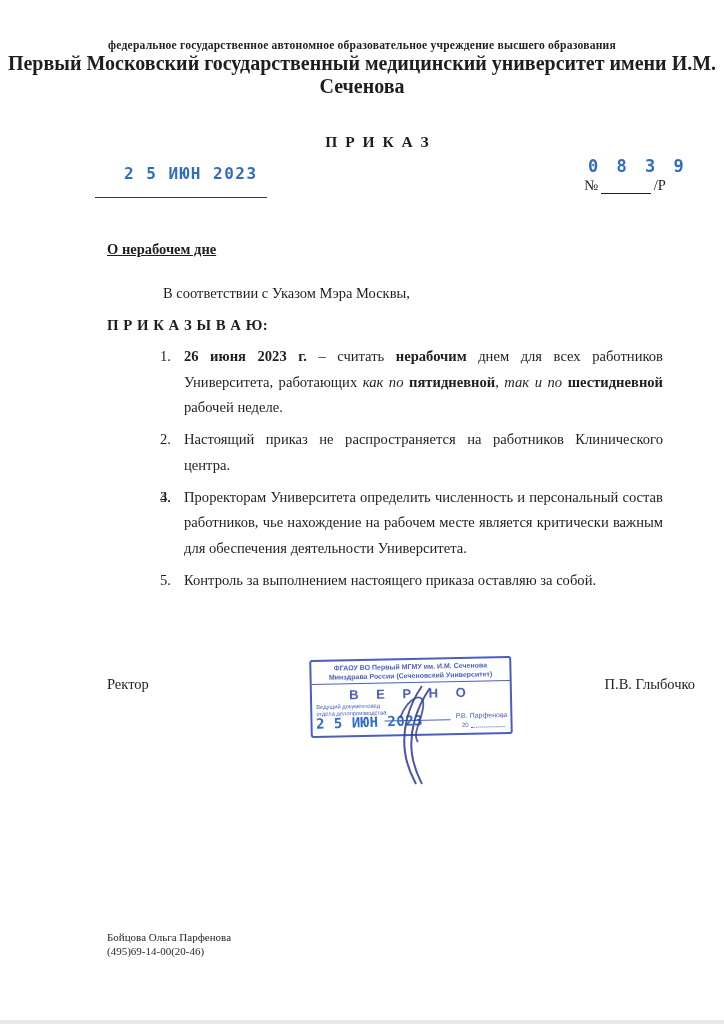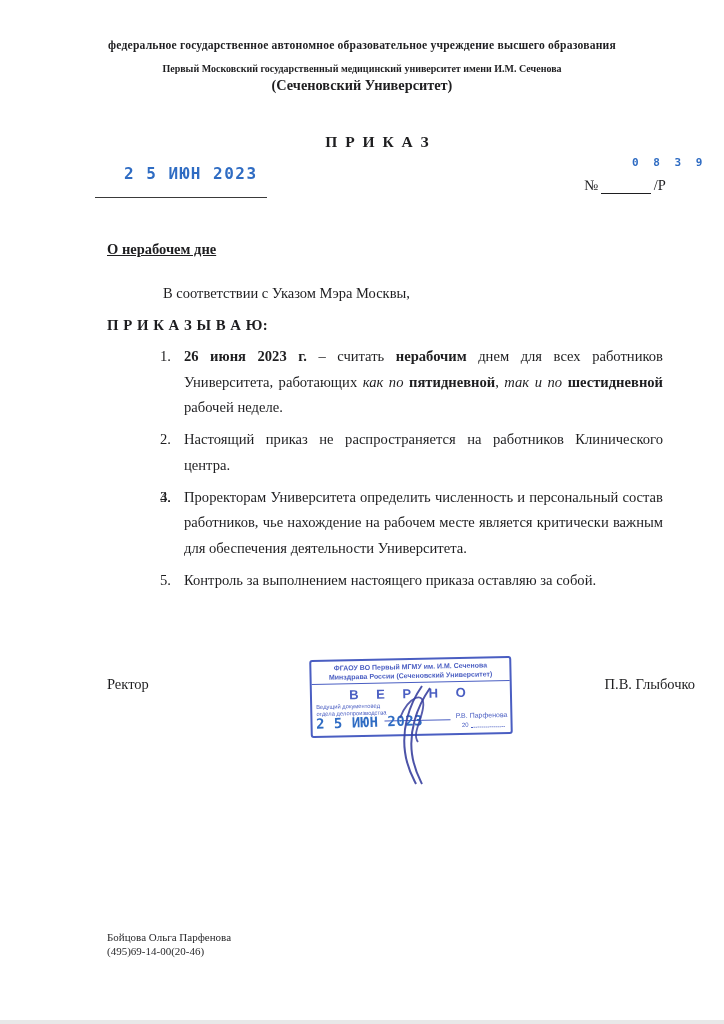--- a/index.html
+++ b/index.html
@@ -1,31 +1,31 @@
 <!DOCTYPE html>
 <html><head>
 <meta charset="utf-8">
 <style>
   html,body{margin:0;padding:0;background:#e8e8e8;}
   .page{position:relative;width:724px;height:1020px;margin:0 auto;background:#ffffff;
         overflow:hidden;font-family:"Liberation Serif",serif;color:#1e1e20;}
   
   .hdr{position:absolute;top:39px;left:0;right:0;text-align:center;font-weight:bold;}
   .hdr .h1{font-size:11.6px;letter-spacing:0.2px;}
-  .hdr .h2{font-size:10px;margin-top:11px;}
+  .hdr .h2{font-size:20px;margin-top:0;}
   .hdr .h3{font-size:14.3px;margin-top:2px;}
   .hdr .h4{font-size:14.3px;margin-top:3px;}
   .doc-title{position:absolute;top:133px;left:0;right:0;text-align:center;
              font-size:15.5px;font-weight:bold;letter-spacing:2px;padding-left:32px;}
   
   .date-stamp{position:absolute;left:124px;top:164px;font-family:"DejaVu Sans Mono",monospace;
               font-size:16px;font-weight:bold;color:#2f6cc3;letter-spacing:1.5px;}
   .date-line{position:absolute;left:95px;top:197px;width:172px;border-top:1.5px solid #3a3a3a;}
   .num-stamp{position:absolute;left:588px;top:156px;font-family:"DejaVu Sans Mono",monospace;
-             font-size:11px;font-weight:bold;color:#2f6cc3;letter-spacing:4px;margin-left:44px;}
+             font-size:17px;font-weight:bold;color:#2f6cc3;letter-spacing:4px;}
   .num-line{position:absolute;left:584px;top:177px;font-size:14.5px;color:#1e1e20;
             display:flex;align-items:flex-end;}
   .num-line .blank{display:inline-block;width:50px;border-bottom:1.3px solid #1e1e20;
                    height:15px;margin:0 3px;}
   
   .subject{position:absolute;left:107px;top:241px;font-weight:bold;font-size:14.5px;text-decoration:underline;}
   .intro{position:absolute;left:163px;top:285px;font-size:14.5px;}
   .order-heading{position:absolute;left:107px;top:317px;font-weight:bold;font-size:14.8px;
                  letter-spacing:0.5px;}
   .order-list{position:absolute;left:160px;top:344px;width:503px;margin:0;padding:0;
@@ -58,21 +58,20 @@
   .footer{position:absolute;left:107px;top:931px;font-size:11px;line-height:13.5px;color:#2a2a2c;}
 </style>
 </head>
 <body>
 
 <div class="page">
 
   <div class="hdr">
     <div class="h1">федеральное государственное автономное образовательное учреждение высшего образования</div>
     <div class="h2">Первый Московский государственный медицинский университет имени И.М. Сеченова</div>
-    <div class="h4">(Сеченовский Университет)</div>
   </div>
 
   <div class="doc-title">П Р И К А З</div>
 
   <div class="date-stamp">2 5 ИЮН 2023</div>
   <div class="date-line"></div>
 
   <div class="num-stamp">0 8 3 9</div>
   <div class="num-line">
     <span>№</span>

